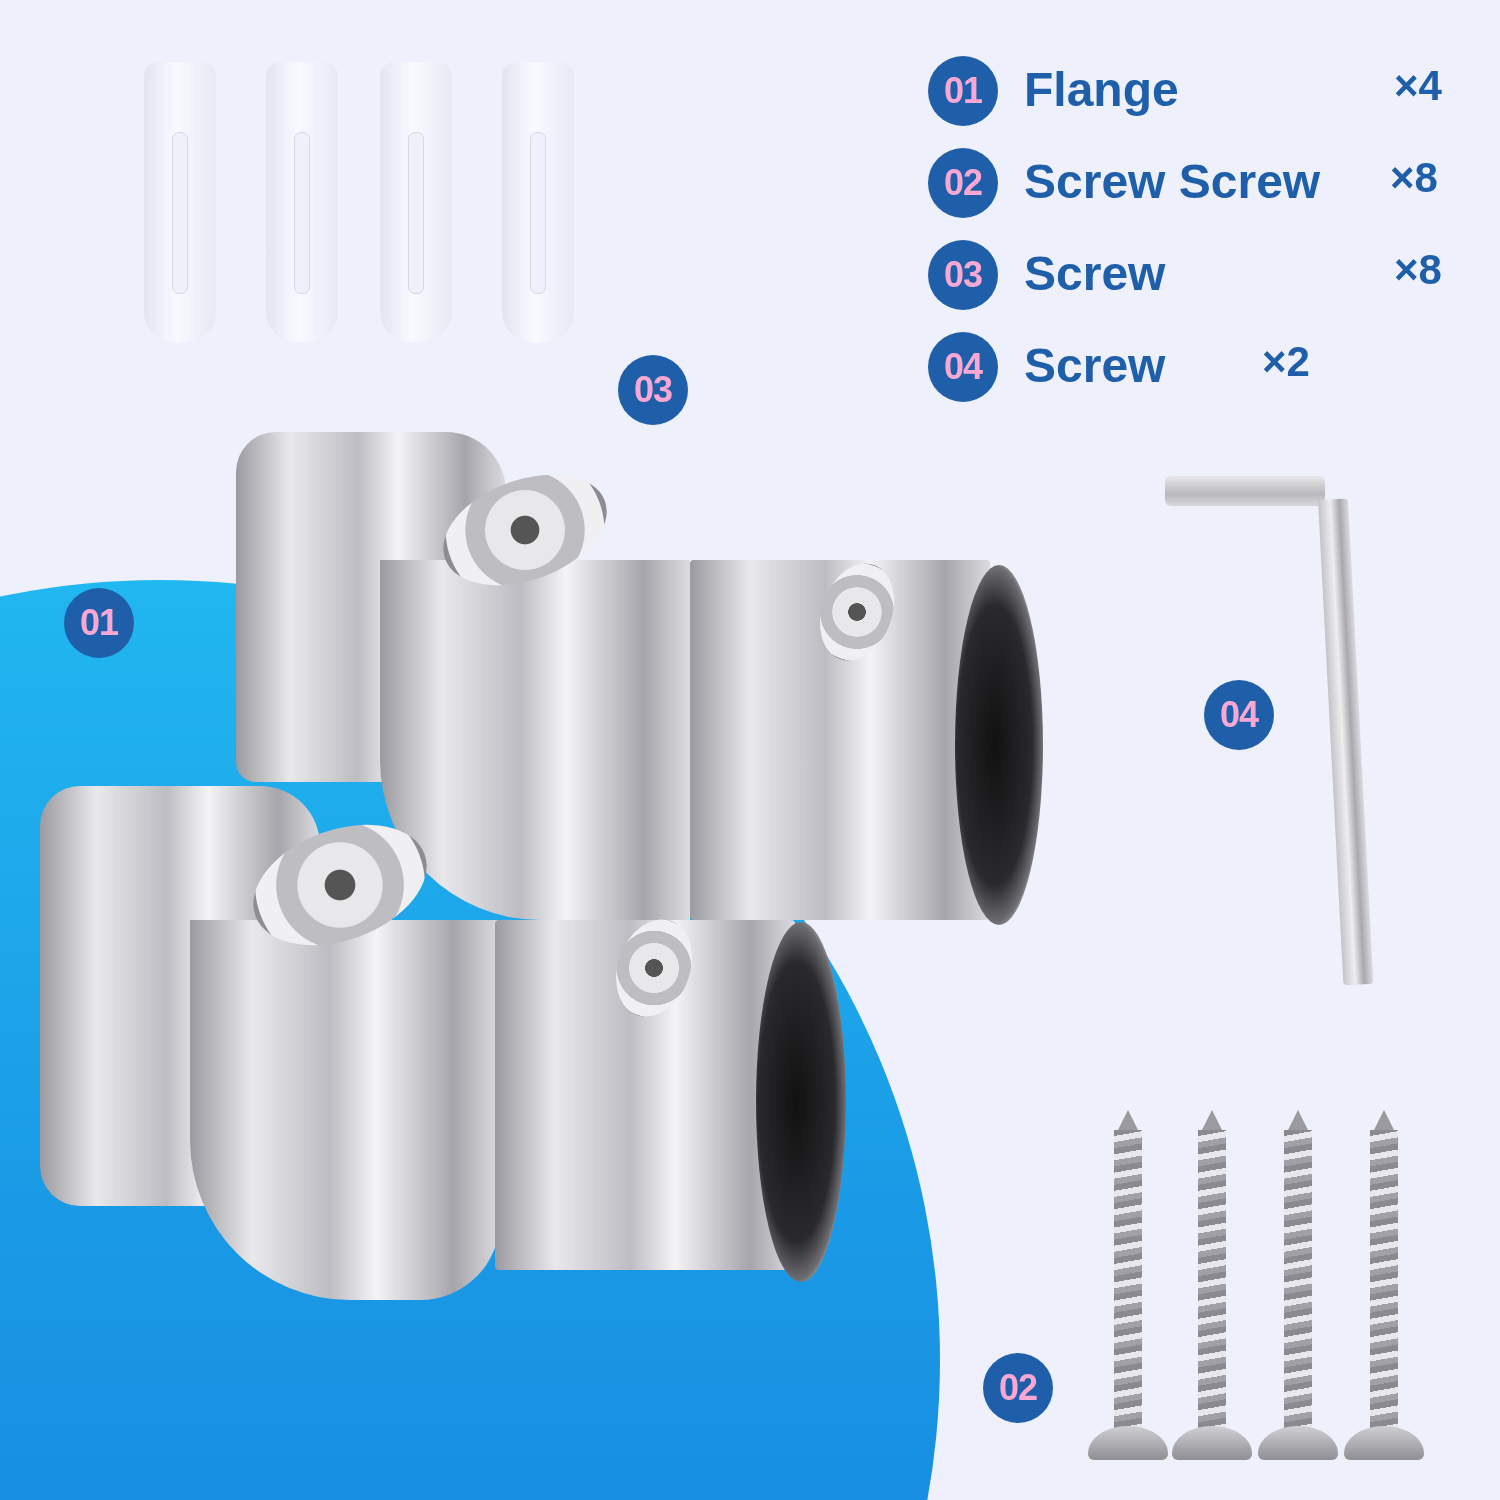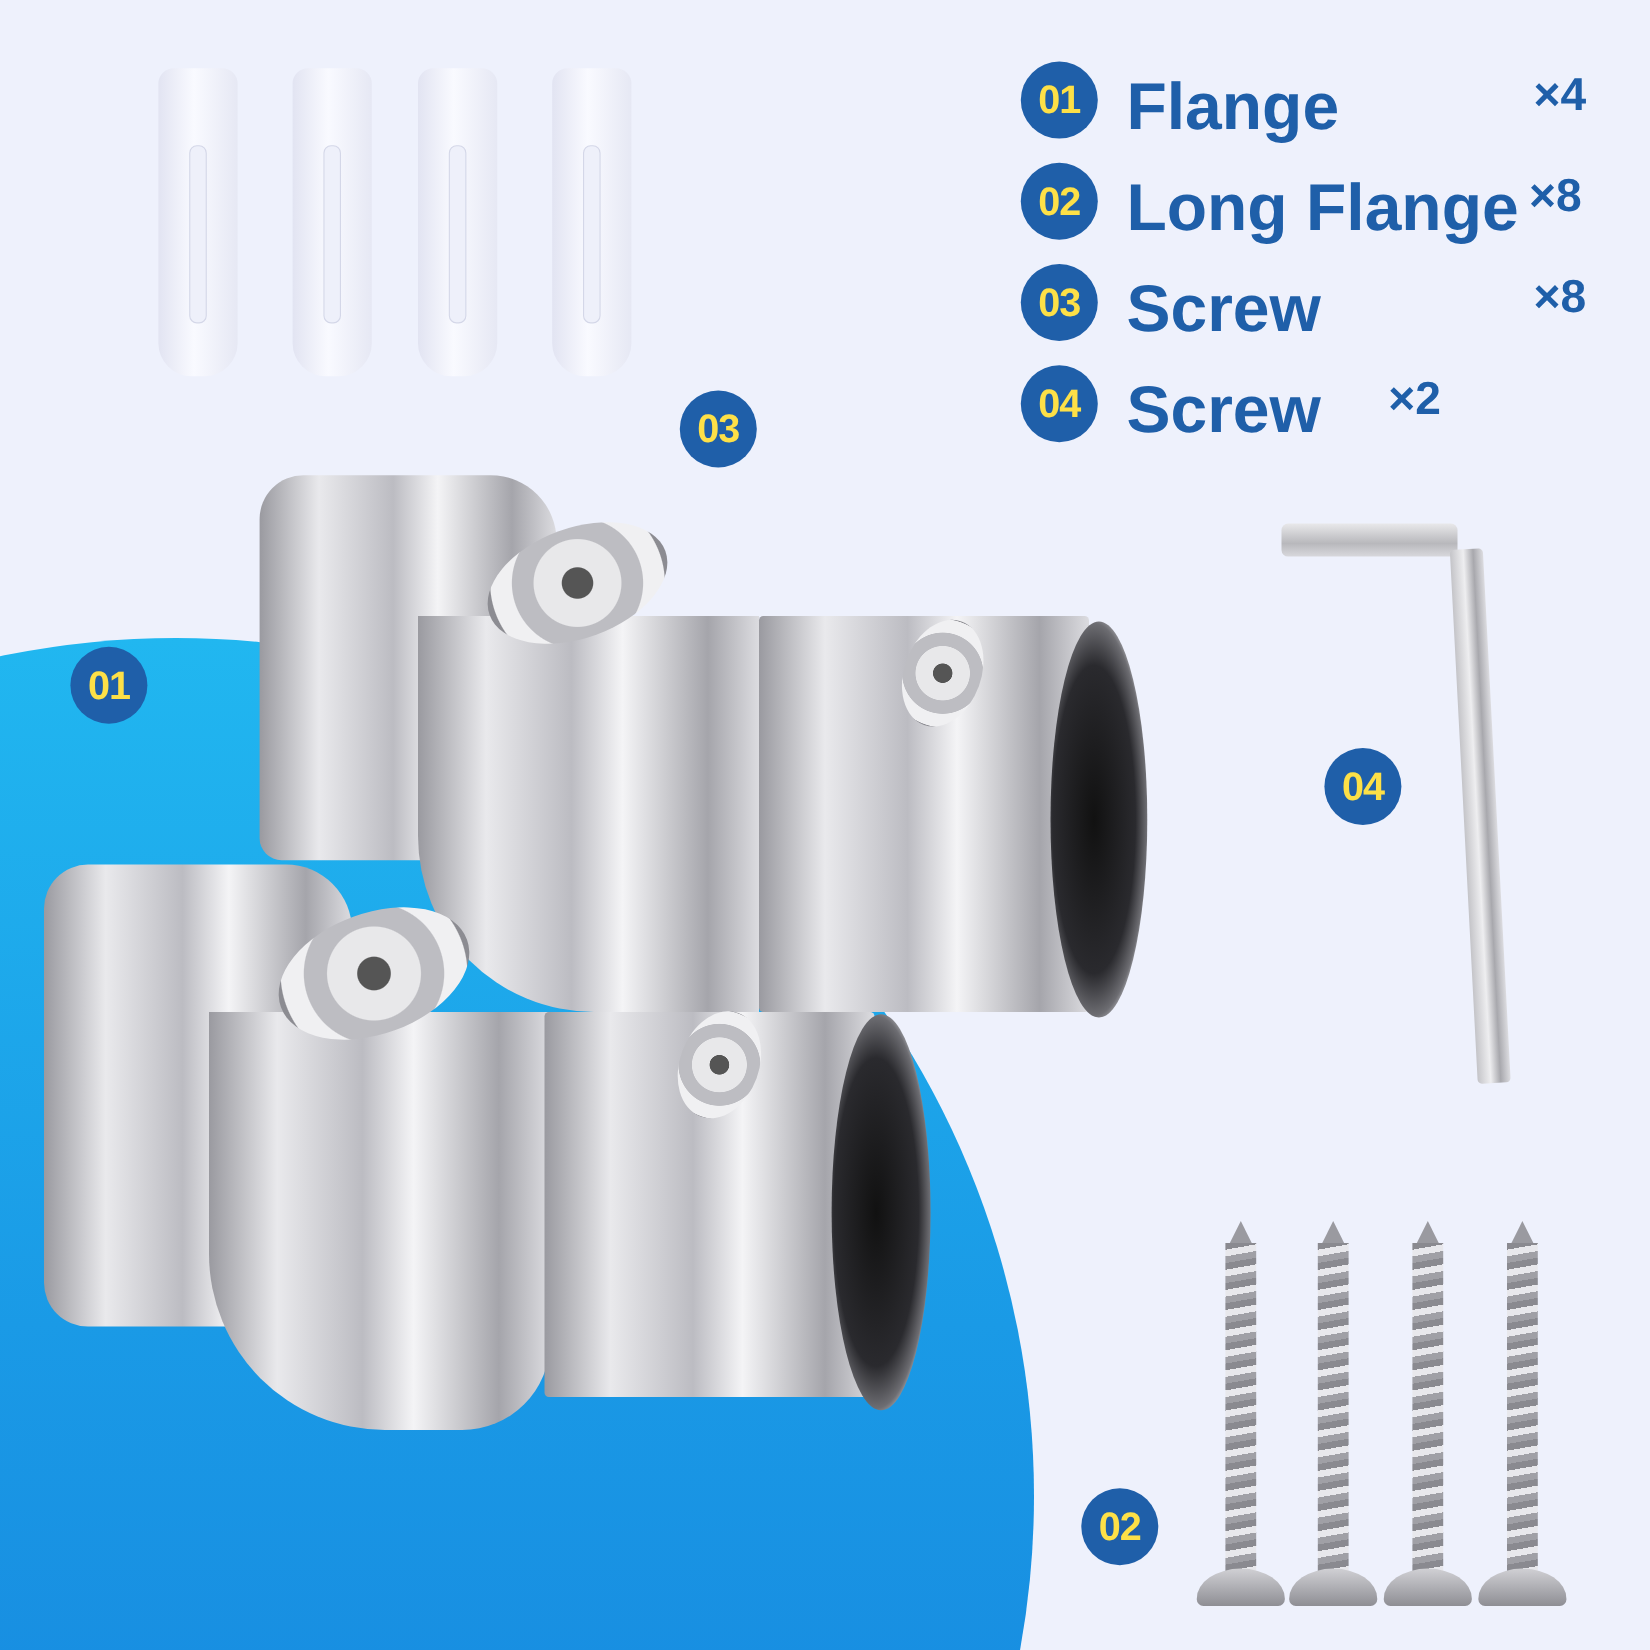--- a/index.html
+++ b/index.html
@@ -1,25 +1,25 @@
 <!DOCTYPE html>
 <html><head>
 <meta charset="utf-8">
 <style>
   html,body{margin:0;padding:0;}
   body{width:1500px;height:1500px;position:relative;overflow:hidden;background:#eef1fc;font-family:"Liberation Sans",sans-serif;}
   .abs{position:absolute;}
   .blob{position:absolute;left:-620px;top:580px;width:1560px;height:1560px;border-radius:50%;
     background:linear-gradient(180deg,#21b7f0 0%,#1a9ae6 40%,#1478d8 100%);}
-  .badge{position:absolute;width:70px;height:70px;border-radius:50%;background:#1f5fa9;color:#fde047;
+  .badge{position:absolute;width:70px;height:70px;border-radius:50%;background:#1f5fa9;color:#f9a8d4;
     font-weight:bold;font-size:36px;display:flex;align-items:center;justify-content:center;letter-spacing:-1px;}
   .legend{position:absolute;left:928px;top:56px;width:540px;}
   .lrow{position:relative;height:92px;}
   .lrow .badge{left:0;top:0;}
-  .lname{position:absolute;left:96px;top:6px;font-size:60px;font-weight:bold;color:#1f5fa9;}
+  .lname{position:absolute;left:96px;top:6px;font-size:48px;font-weight:bold;color:#1f5fa9;}
   .lqty{position:absolute;top:6px;font-size:42px;font-weight:bold;color:#1f5fa9;}
   
   .anchor{position:absolute;top:52px;width:84px;height:300px;}
   .anchor .body{position:absolute;left:6px;top:10px;width:72px;height:280px;border-radius:14px 14px 30px 30px;
     background:linear-gradient(90deg,#e2e4f2,#f9faff 45%,#e6e8f4);}
   .anchor .slot{position:absolute;left:34px;top:80px;width:14px;height:160px;border-radius:7px;background:#eef0fa;border:1px solid #d4d7e8;}
   
   .metal{background:linear-gradient(90deg,#9a9aa0,#e9e9ec 20%,#bcbcc2 45%,#f4f4f6 60%,#a5a5ab 85%,#dcdce0);}
   .pipe{border-radius:50%;background:radial-gradient(ellipse at 45% 50%,#111 0%,#2a2a2e 55%,#6d6d72 70%,#d8d8dc 78%,#8a8a90 100%);}
   .screwhead{border-radius:50%;background:radial-gradient(circle,#555 0 14%,#e8e8ea 15% 40%,#bdbdc2 41% 60%,#f0f0f2 61% 80%,#8c8c92 81%);}
@@ -58,21 +58,21 @@
 </div>
 
 <div class="legend">
   <div class="lrow">
     <div class="badge">01</div>
     <div class="lname">Flange</div>
     <div class="lqty" style="left:466px">×4</div>
   </div>
   <div class="lrow">
     <div class="badge">02</div>
-    <div class="lname">Long Flange</div>
+    <div class="lname">Screw Screw</div>
     <div class="lqty" style="left:462px">×8</div>
   </div>
   <div class="lrow">
     <div class="badge">03</div>
     <div class="lname">Screw</div>
     <div class="lqty" style="left:466px">×8</div>
   </div>
   <div class="lrow">
     <div class="badge">04</div>
     <div class="lname">Screw</div>

